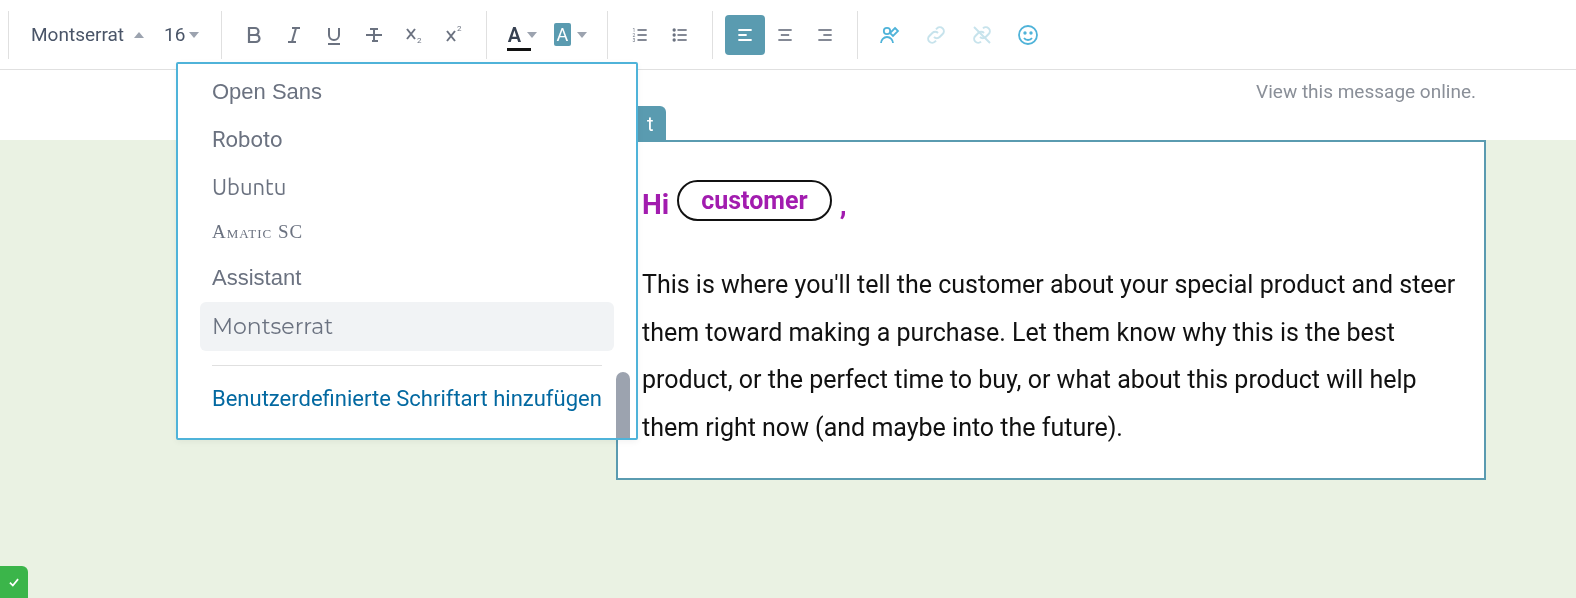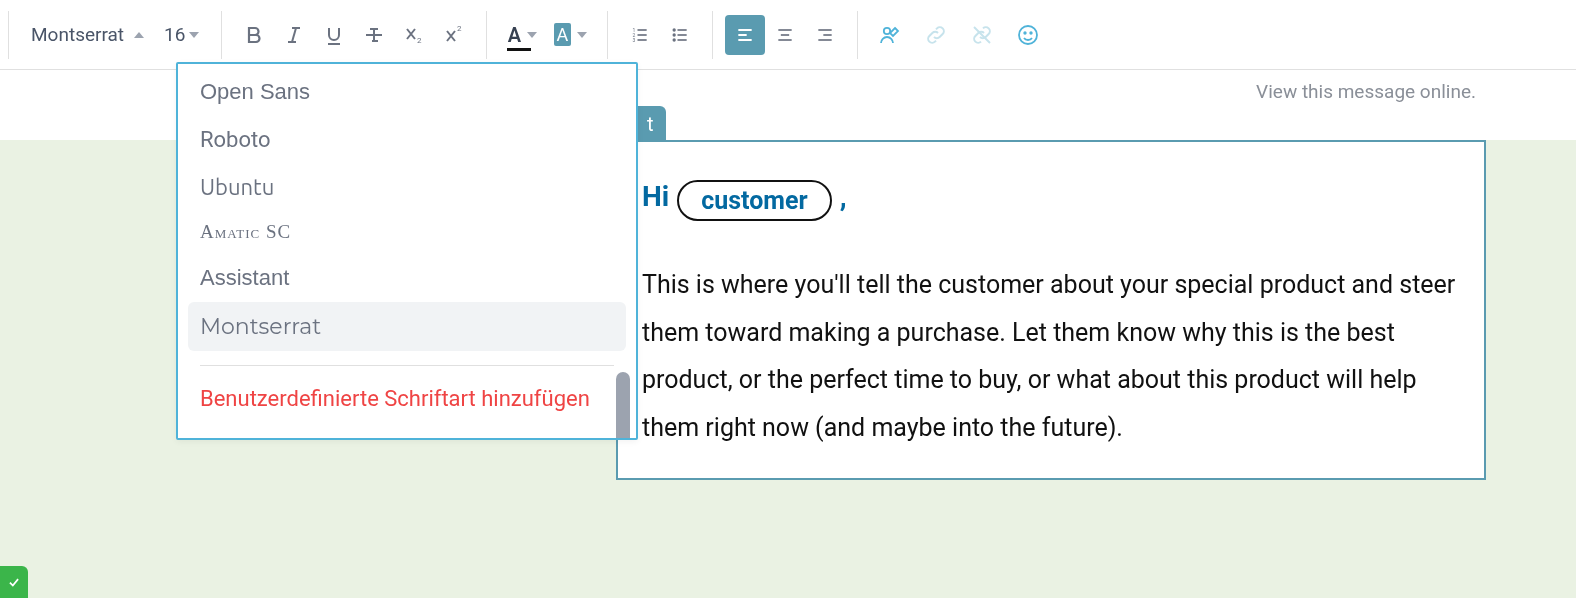--- a/index.html
+++ b/index.html
@@ -102,23 +102,23 @@
     left: 616px;
     right: 90px;
     height: 340px;
     background: #fff;
     border: 2px solid #5a9bb0;
     padding: 38px 24px 24px 24px;
   }
   .greeting {
     font-size: 28px;
     font-weight: 700;
-    color: #0369a1;
+    color: #a21caf;
     display: flex;
-    align-items: flex-start;
+    align-items: flex-end;
     gap: 8px;
   }
   .placeholder-token {
     display: inline-block;
     border: 2px solid #111;
     border-radius: 24px;
     padding: 4px 22px;
     font-weight: 700;
     font-size: 25px;
   }
@@ -135,21 +135,21 @@
     top: 62px;
     left: 176px;
     width: 462px;
     background: #fff;
     border: 2px solid #4fb3d9;
     border-radius: 2px;
     z-index: 20;
     box-shadow: 0 2px 6px rgba(0,0,0,0.05);
   }
   .font-menu-inner {
-    padding: 4px 0;
+    padding: 4px 12px;
     max-height: 488px;
     overflow: hidden;
     position: relative;
   }
   .font-item {
     padding: 11px 22px;
     font-size: 22px;
     color: #6b7280;
     cursor: pointer;
   }
@@ -160,21 +160,21 @@
     padding: 11px 12px;
   }
   .font-menu-divider {
     height: 1px;
     background: #e0e0e0;
     margin: 14px 22px 8px 22px;
   }
   .custom-font {
     padding: 10px 22px 20px 22px;
     font-size: 22px;
-    color: #ef4444;
+    color: #0369a1;
     line-height: 1.35;
     cursor: pointer;
   }
   .scrollbar-track {
     position: absolute;
     right: 6px;
     top: 8px;
     bottom: 8px;
     width: 14px;
   }

